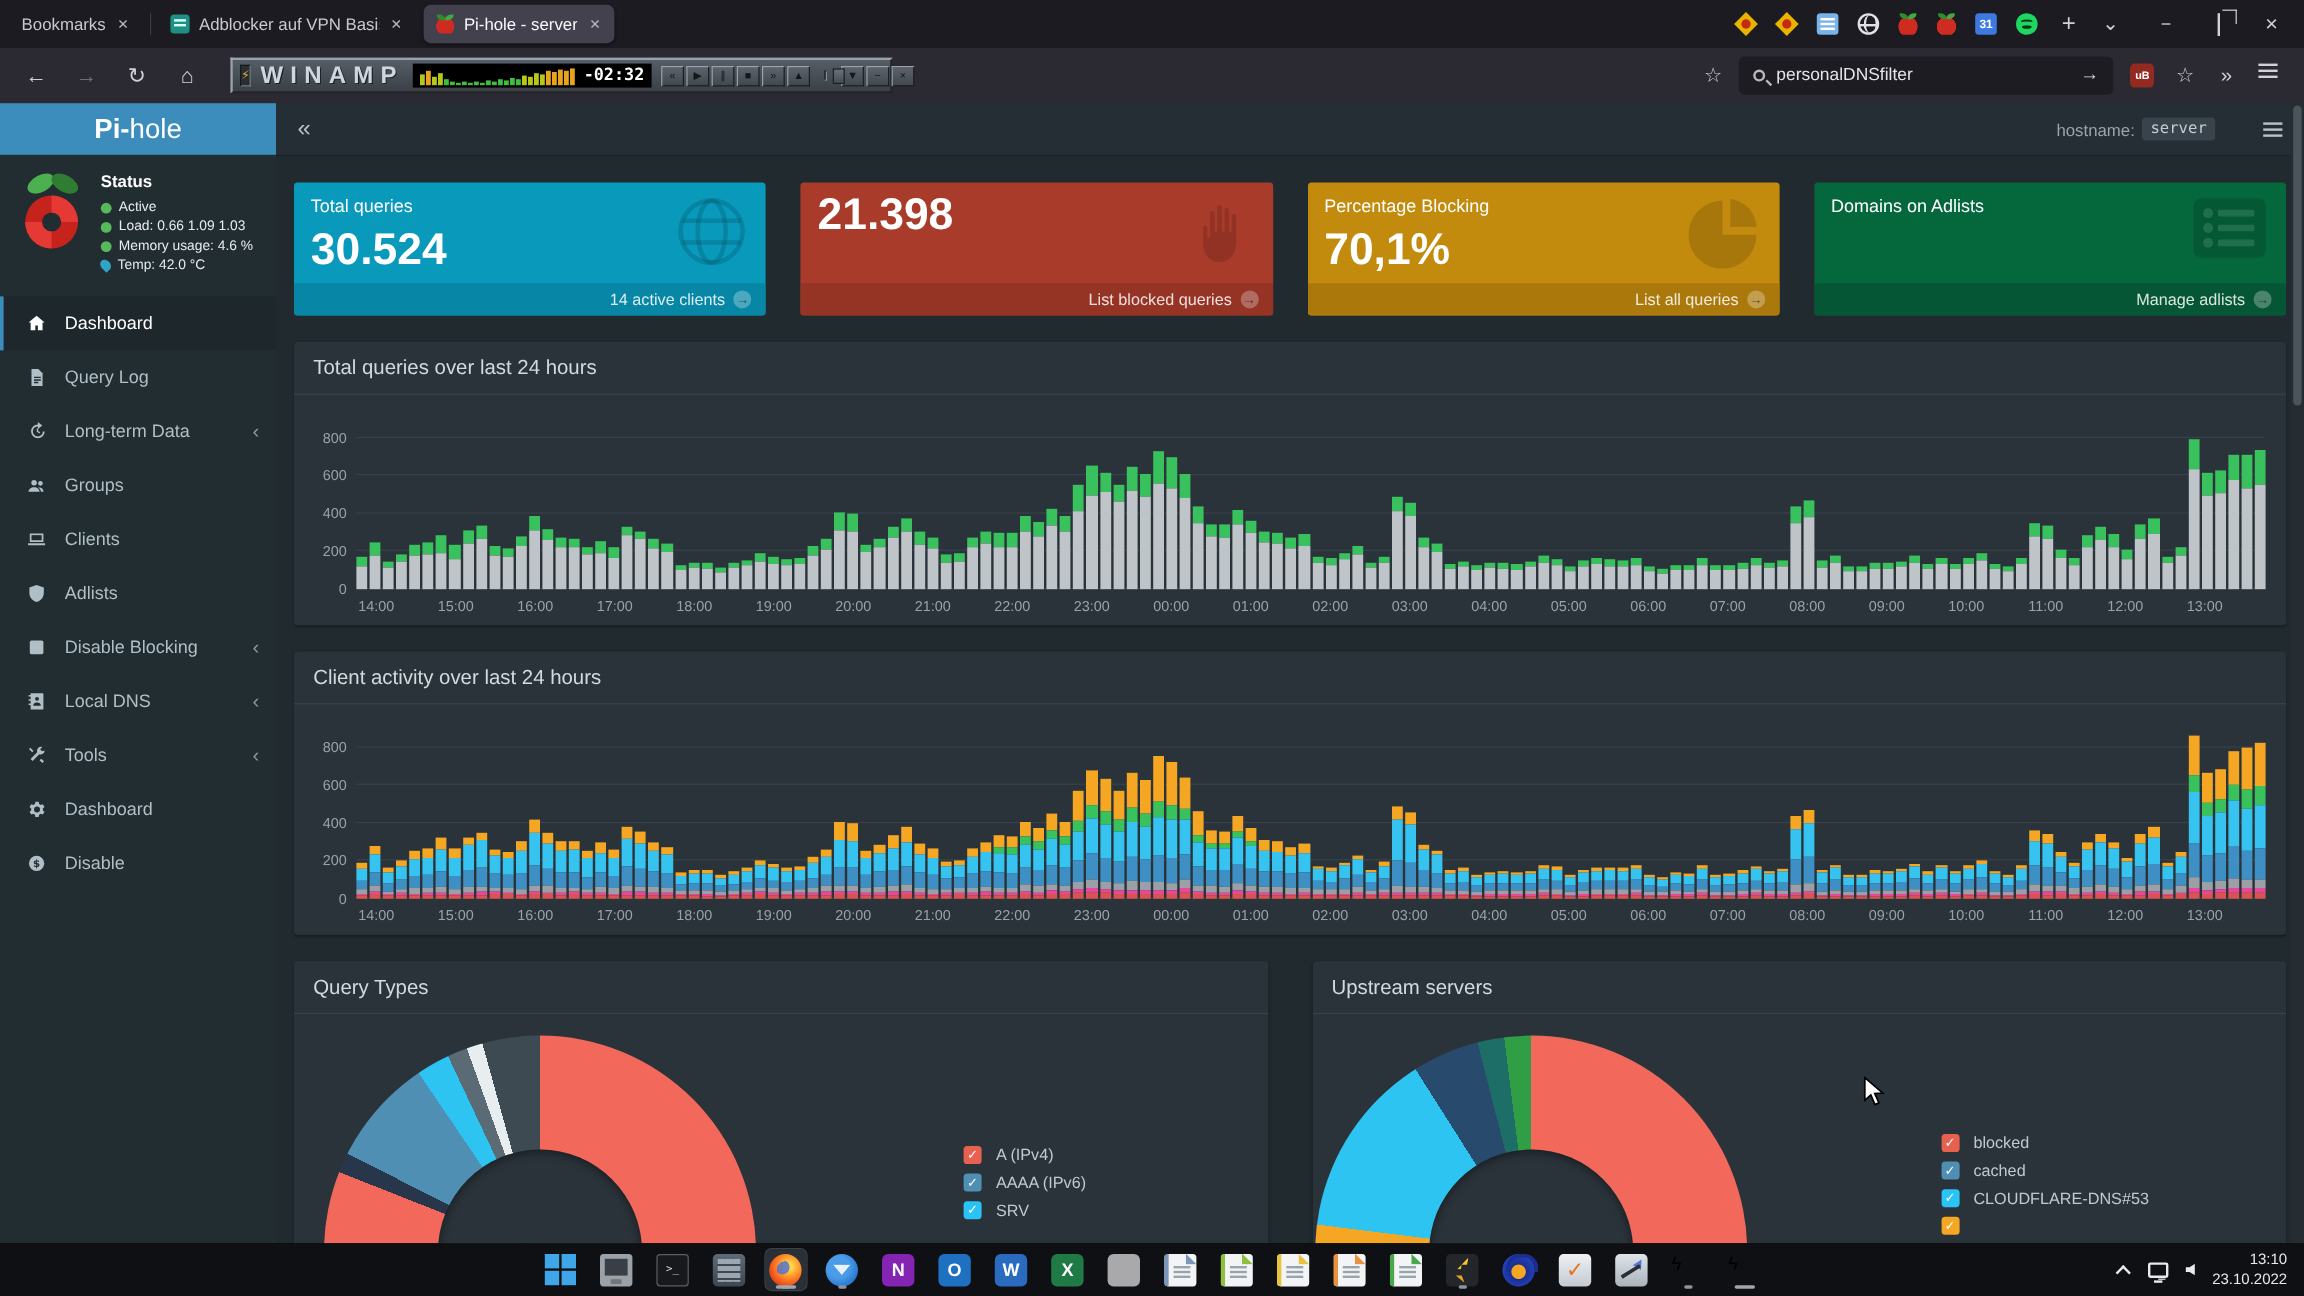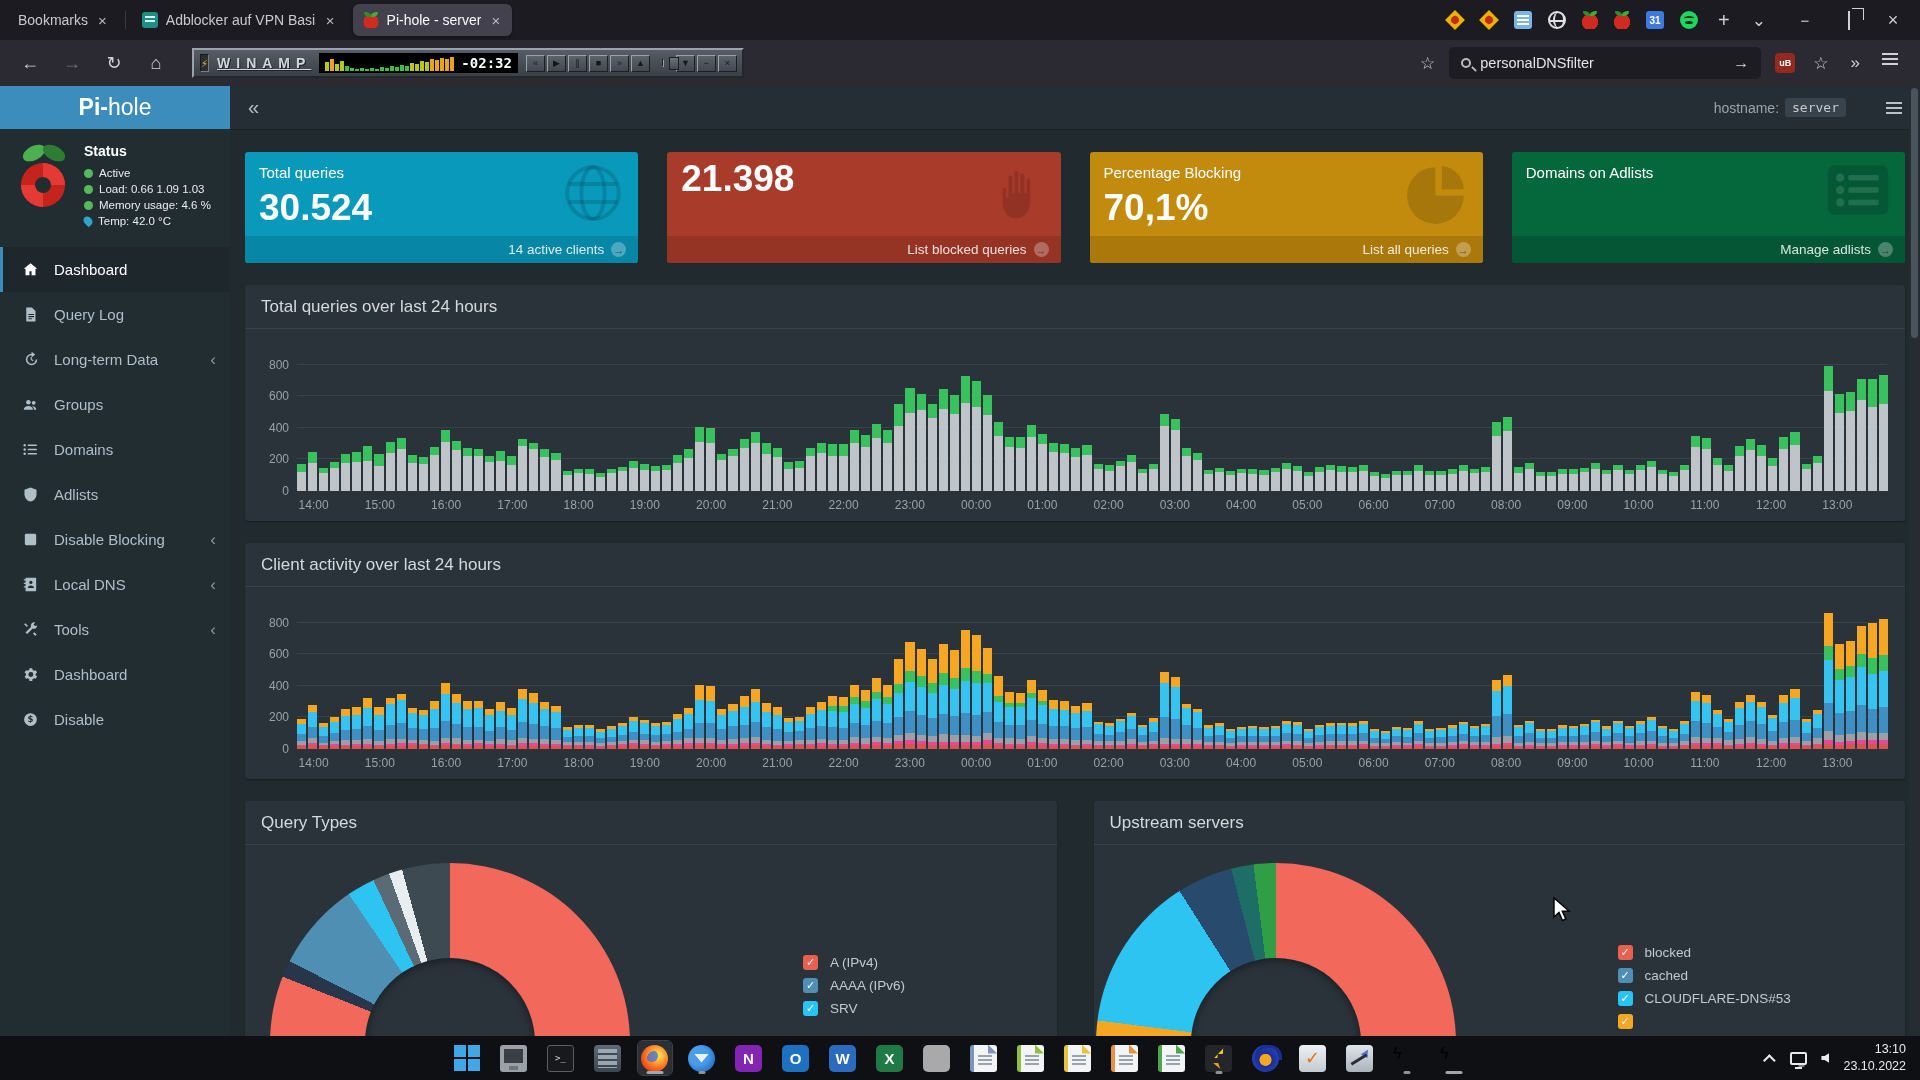--- a/index.html
+++ b/index.html
@@ -43,21 +43,21 @@
   #urlbar { width:472px; height:32px; margin-left:16px; background:#1d1c22; border-radius:5px; display:flex; align-items:center; padding:0 10px; gap:8px; font-size:14.5px; color:#d6d6dd; }
   .shield-ico { width:13px; height:15px; background:#b6b6bf; clip-path:polygon(0 0,100% 0,100% 55%,50% 100%,0 55%); }
   .lock-ico { width:11px; height:9px; border:2px solid #9d9da6; border-radius:2px; position:relative; margin-top:5px; }
   .lock-ico::before { content:""; position:absolute; left:1px; top:-6px; width:5px; height:6px; border:2px solid #9d9da6; border-bottom:none; border-radius:4px 4px 0 0; }
   .lock-ico::after { content:""; position:absolute; left:-4px; top:-7px; width:18px; height:2px; background:#e2483d; transform:rotate(38deg); transform-origin:left top; }
   #url-text b { font-weight:normal; color:#f0f0f4; }
 
   
   #winamp { margin-left:10px; width:552px; height:30px; background:linear-gradient(#565d66,#3a4046); border:2px solid; border-color:#9aa2ab #23272b #23272b #9aa2ab; display:flex; align-items:center; padding:0 6px; gap:8px; }
   #wa-logo { width:20px; height:18px; background:#2a2d31; border:1px solid; border-color:#17191c #777f88 #777f88 #17191c; color:#d8b43c; font-size:10px; display:flex; align-items:center; justify-content:center; }
-  #wa-title { color:#cfd6de; font-weight:bold; font-size:14px; letter-spacing:6px; text-shadow:1px 1px 0 #1e2226;text-decoration:underline; }
+  #wa-title { color:#cfd6de; font-weight:bold; font-size:20px; letter-spacing:6px; text-shadow:1px 1px 0 #1e2226; }
   #wa-lcd { width:218px; height:20px; background:#000; display:flex; align-items:flex-end; padding:2px 6px; gap:1px; }
   #wa-spectrum { display:flex; align-items:flex-end; gap:1px; height:14px; flex:1; }
   #wa-spectrum i { width:4px; display:block; }
   #wa-time { color:#fff; font-family:"DejaVu Sans Mono",monospace; font-size:14px; font-weight:bold; margin-left:6px; }
   .wa-btn { width:19px; height:17px; background:linear-gradient(#5c636b,#42484f); border:1px solid; border-color:#9aa2ab #1d2023 #1d2023 #9aa2ab; color:#14171a; font-size:9px; display:flex; align-items:center; justify-content:center; }
   #wa-buttons, #wa-winbtns { display:flex; gap:2px; }
   #wa-slider { width:56px; height:8px; background:#2f3338; border:1px solid; border-color:#1d2023 #9aa2ab #9aa2ab #1d2023; position:relative; margin:0 4px; }
   #wa-slider .knob { position:absolute; left:6px; top:-3px; width:10px; height:13px; background:linear-gradient(#6a727b,#454b52); border:1px solid #1d2023; }
 
   #search-wrap { margin-left:auto; display:flex; align-items:center; gap:14px; }
@@ -358,29 +358,26 @@
               <circle cx="9" cy="8.8" r="3.2"></circle>
               <circle cx="16.5" cy="9.6" r="2.7"></circle>
               <path d="M2.5 19.5c0-3.2 3-5.3 6.5-5.3s6.5 2.1 6.5 5.3zM17.1 19.5c-.2-2.3-1.5-4-3.4-4.9.5-.1.9-.2 1.4-.2 2.8 0 5 1.8 5 5.1z"></path>
             </svg>
           </span>
           <span class="mi-label">Groups</span>
         </li>
         <li class="menu-item">
           <span class="mi-icon">
             <svg viewBox="0 0 24 24">
-              <circle cx="3.8" cy="6" r="1.7"></circle>
-              <circle cx="3.8" cy="12" r="1.7"></circle>
-              <circle cx="3.8" cy="18" r="1.7"></circle>
-              <rect x="8" y="5" width="13" height="2.2" rx="1"></rect>
-              <rect x="8" y="11" width="13" height="2.2" rx="1"></rect>
-              <rect x="8" y="17" width="13" height="2.2" rx="1"></rect>
+              <path d="M4 5h16v10H4z"></path>
+              <rect x="6" y="7" width="12" height="6" fill="#222d32"></rect>
+              <path d="M2 16.5h20V19H2z"></path>
             </svg>
           </span>
-          <span class="mi-label">Domains</span>
+          <span class="mi-label">Clients</span>
         </li>
         <li class="menu-item">
           <span class="mi-icon">
             <svg viewBox="0 0 24 24">
               <path d="M12 2l8.5 3.2v6.3c0 5.2-3.6 9.2-8.5 10.5C7.1 20.7 3.5 16.7 3.5 11.5V5.2z"></path>
             </svg>
           </span>
           <span class="mi-label">Adlists</span>
         </li>
         <li class="menu-item">

